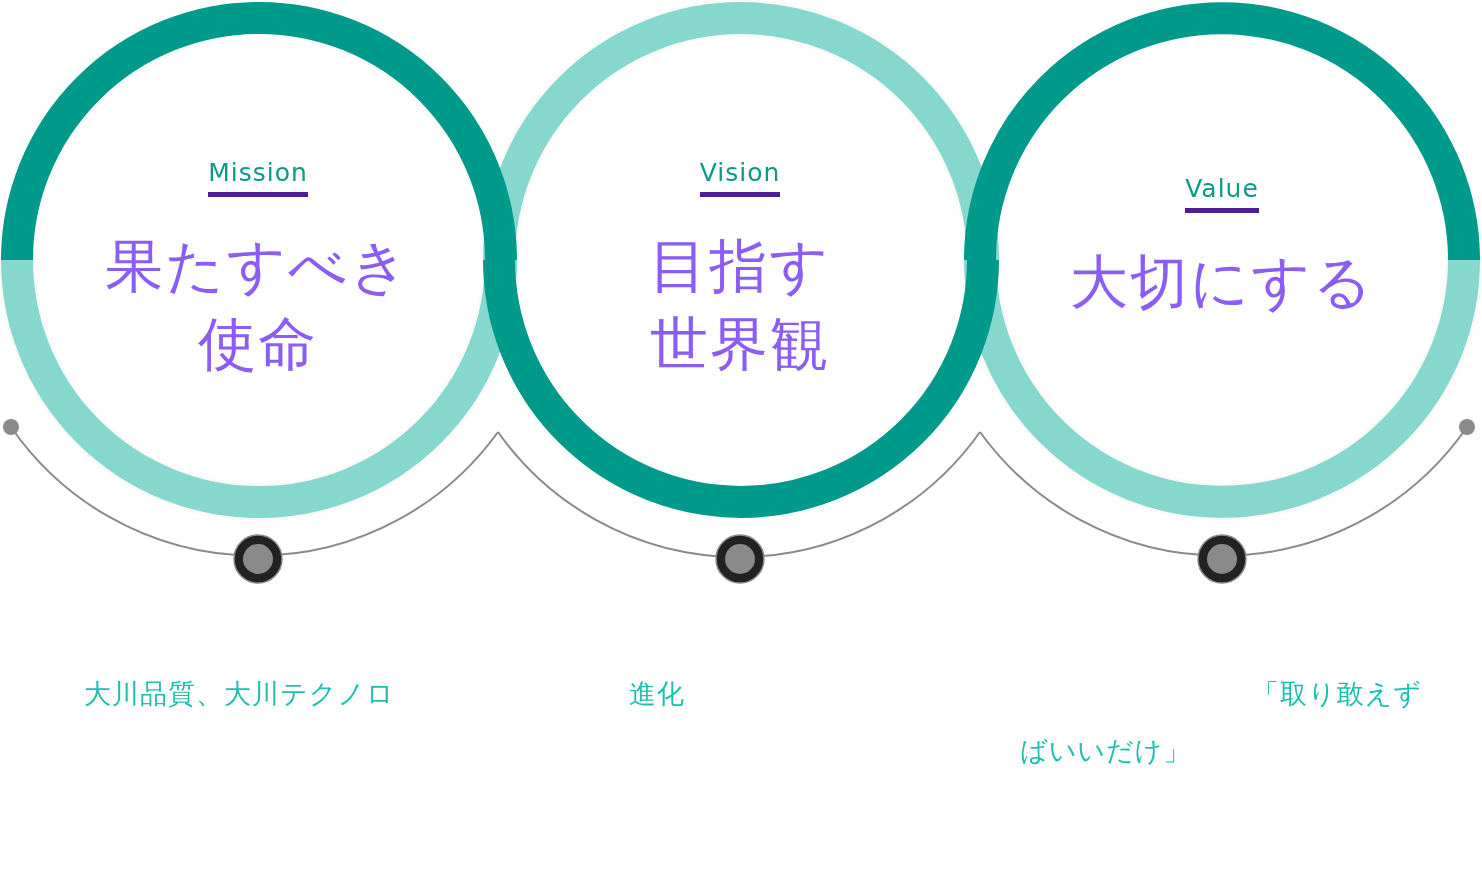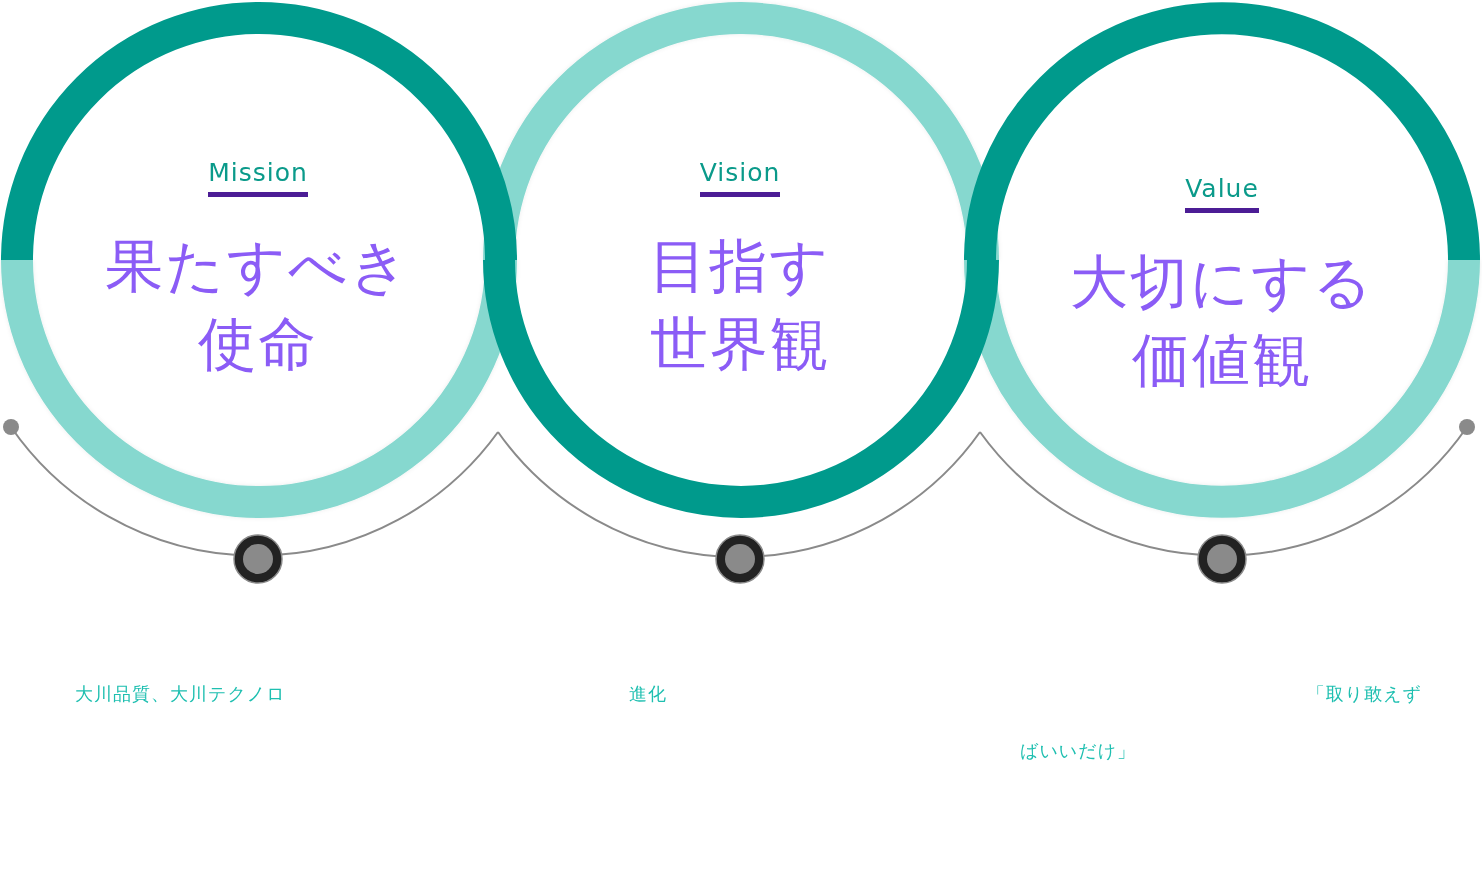--- a/index.html
+++ b/index.html
@@ -15,21 +15,21 @@
       padding-bottom: 4px; border-bottom: 5px solid #4c1d95; line-height: 30px;
       font-family: "DejaVu Sans", sans-serif;
       margin-top: 12px;
     }
     .title {
       margin-top: 30px; color: #8b5cf6; font-size: 58px; line-height: 78px;
       font-family: "DejaVu Serif", serif; letter-spacing: 2px;
     }
     .title span { display: block; }
     .desc {
-      position: absolute; color: #1ebfb0; font-size: 18px; line-height: 57px;
+      position: absolute; color: #1ebfb0; font-size: 27px; line-height: 57px;
       font-family: "DejaVu Sans", sans-serif; letter-spacing: 1px;
     }
   </style>
 </head>
 <body>
 
 <div class="stage">
   <svg class="rings" width="1482" height="877" viewBox="0 0 1482 877">
     <defs>
       <filter id="soft" x="-10%" y="-10%" width="120%" height="120%">
@@ -92,21 +92,20 @@
     <div class="title">
       <span>目指す</span>
       <span>世界観</span>
     </div>
   </div>
 
   <div class="circle-label" style="left:1022px; top:162px;">
     <div class="eyebrow">Value</div>
     <div class="title">
       <span>大切にする</span>
-      <span>価値観</span>
     </div>
   </div>
 
   <div class="desc" style="left:56px; top:665px; width:400px;">
     <div style="white-space:pre;">　大川品質、大川テクノロ</div>
   </div>
 
   <div class="desc" style="left:629px; top:665px; width:300px;">
     <div>進化</div>
   </div>

